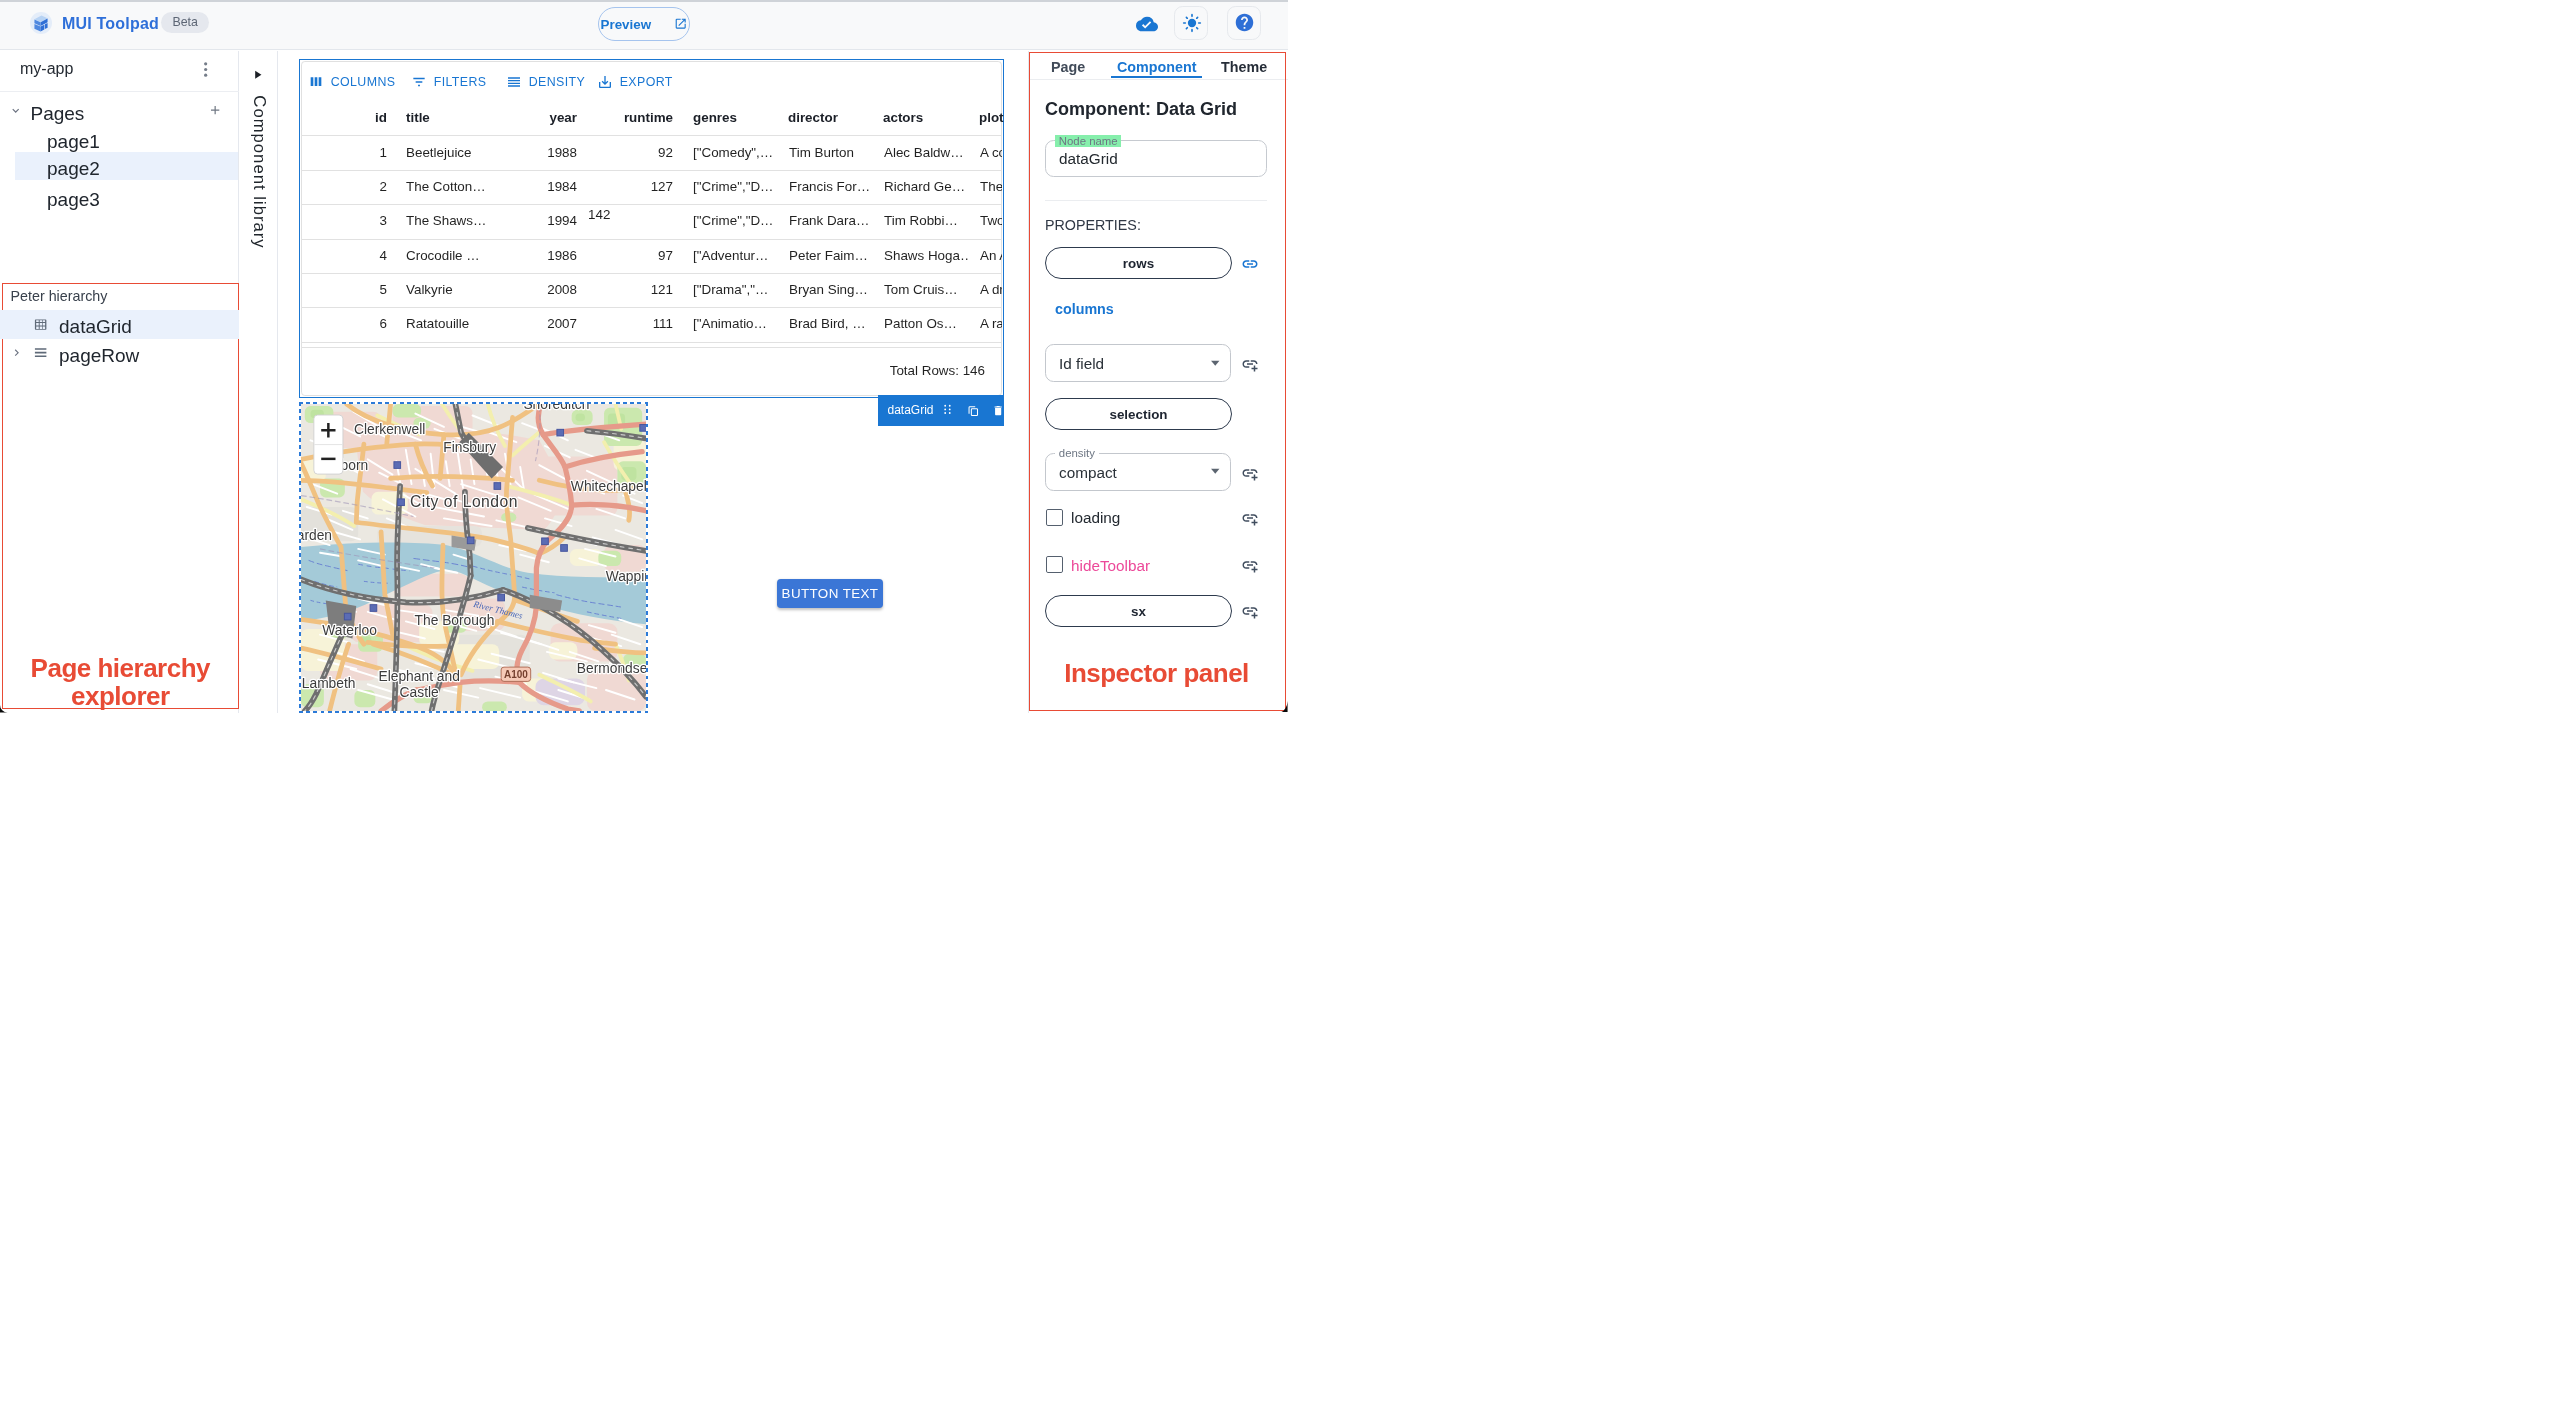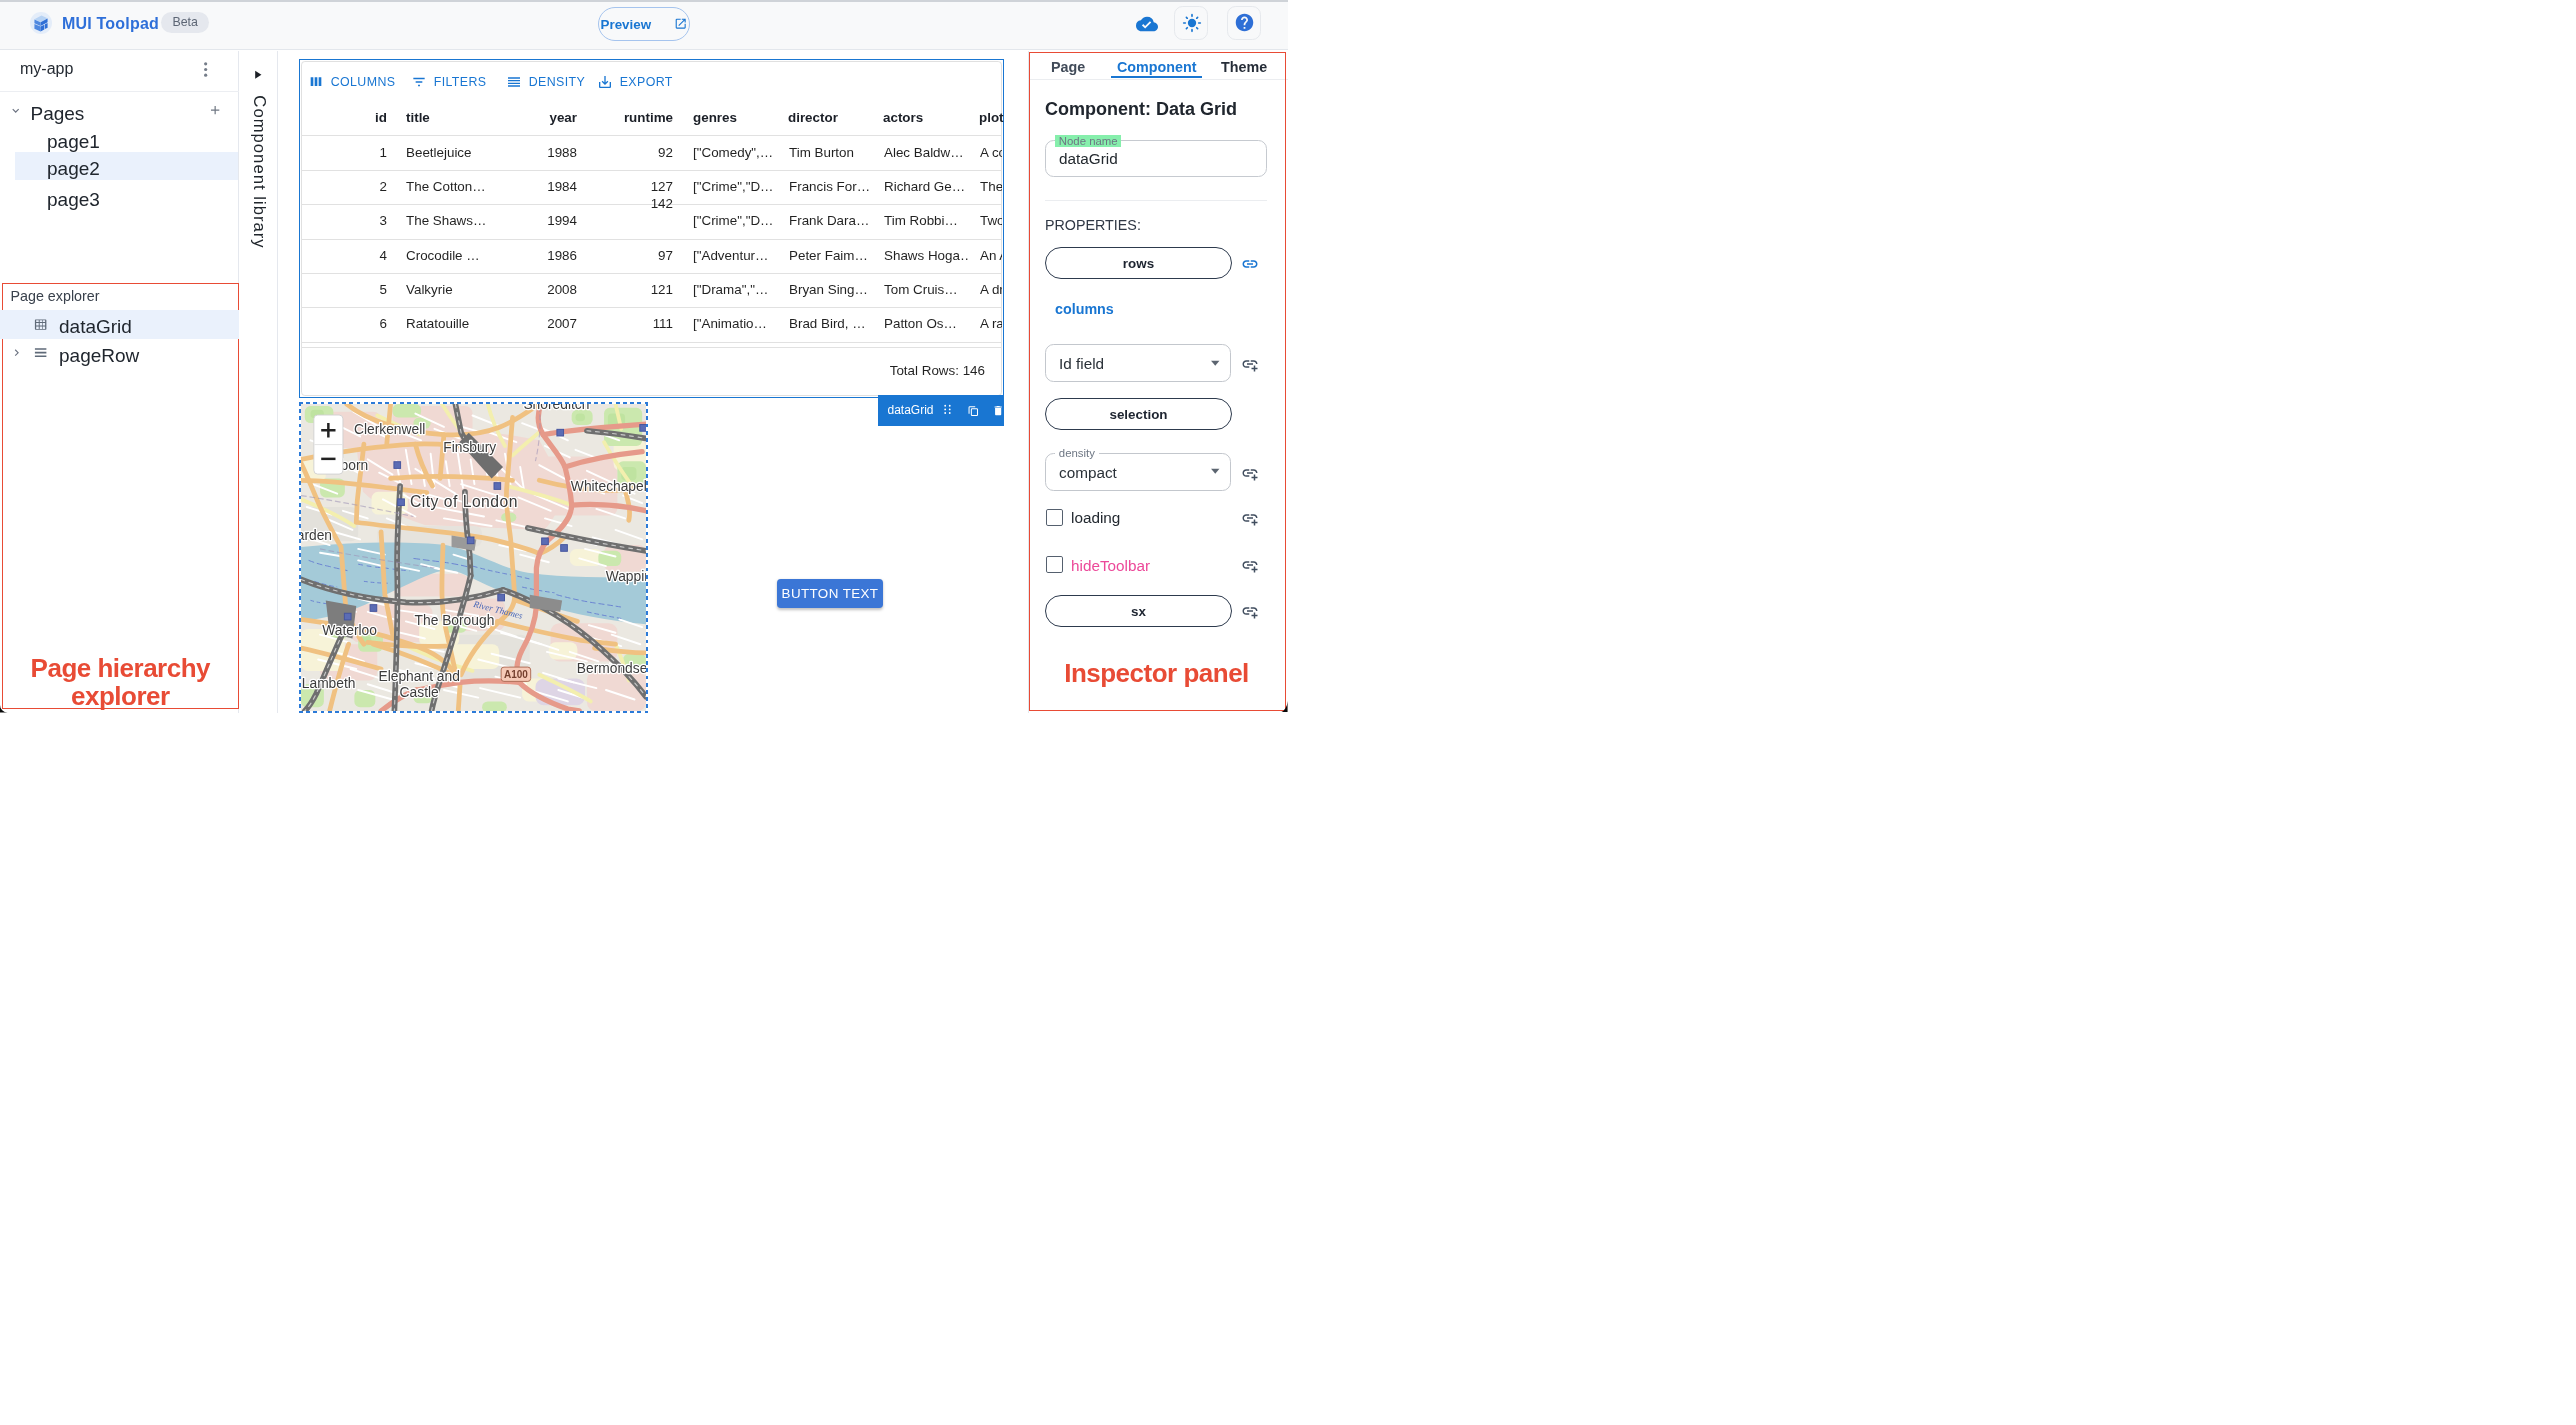--- a/index.html
+++ b/index.html
@@ -100,21 +100,21 @@
 <div class="abs treeLabel" style="left:30.5px;top:103px">Pages</div>
 <svg class="abs" style="left:208px;top:103px" width="14.3" height="14.3" viewBox="0 0 24 24" fill="#6e7682">
     <path d="M19 13h-6v6h-2v-6H5v-2h6V5h2v6h6v2z"></path>
   </svg>
 <div class="abs" id="page2row"></div>
 <div class="abs treeLabel" style="left:47px;top:131px">page1</div>
 <div class="abs treeLabel" style="left:47px;top:158px">page2</div>
 <div class="abs treeLabel" style="left:47px;top:189px">page3</div>
 
 <div class="abs redbox" style="left:2.4px;top:283px;width:237px;height:426px;"></div>
-<div class="abs" style="left:10.5px;top:288px;font-size:14.3px;color:#39414c">Page explorer</div>
+<div class="abs" style="left:10.5px;top:288px;font-size:14.3px;color:#39414c">Peter hierarchy</div>
 <div class="abs" id="dgRow"></div>
 <svg class="abs" style="left:33px;top:317px" width="15.3" height="15.3" viewBox="0 0 24 24" fill="#5f6a78">
     <path d="M10 10v2h4v-2h-4zm-2 0H4v2h4v-2zm2 6h4v-2h-4v2zm6 0h4v-2h-4v2zm-6-12v2h4V4h-4zm-6 6v2h4v-2H4zm0 6h4v-2H4v2zm0-8h4V4H4v4zm12-4v2h4V4h-4z" opacity="0"></path>
     <path d="M20 4H4c-.55 0-1 .45-1 1v14c0 .55.45 1 1 1h16c.55 0 1-.45 1-1V5c0-.55-.45-1-1-1zM9 19H5v-4h4v4zm0-5.5H5v-4h4v4zM9 8H5V5h4v3zm5.5 11h-4v-4h4v4zm0-5.5h-4v-4h4v4zm0-5.5h-4V5h4v3zM19 19h-3.5v-4H19v4zm0-5.5h-3.5v-4H19v4zm0-5.5h-3.5V5H19v3z"></path>
   </svg>
 <div class="abs treeLabel" style="left:59px;top:316px">dataGrid</div>
 <svg class="abs" style="left:9.5px;top:346px" width="13.4" height="13.4" viewBox="0 0 24 24" fill="#6b7280">
     <path d="M10 6 8.59 7.41 13.17 12l-4.58 4.59L10 18l6-6z"></path>
   </svg>
 <svg class="abs" style="left:33px;top:345px" width="15.3" height="15.3" viewBox="0 0 24 24" fill="#5f6a78">
@@ -266,21 +266,21 @@
 <div class="abs cell" style="left:492px;top:179px;width:85px;text-align:right">1984</div>
 <div class="abs cell" style="left:588px;top:179px;width:85px;text-align:right">127</div>
 <div class="abs cell" style="left:693px;top:179px;width:84px">["Crime","D…</div>
 <div class="abs cell" style="left:789px;top:179px;width:84px">Francis For…</div>
 <div class="abs cell" style="left:884px;top:179px;width:84px">Richard Ge…</div>
 <div class="abs cell" style="left:980px;top:179px;width:22px">The story of the famous club</div>
 
 <div class="abs cell" style="left:301px;top:213px;width:86px;text-align:right">3</div>
 <div class="abs cell" style="left:406px;top:213px;width:81px">The Shaws…</div>
 <div class="abs cell" style="left:492px;top:213px;width:85px;text-align:right">1994</div>
-<div class="abs cell" style="left:588px;top:196px;width:85px;text-align:right">142</div>
+<div class="abs cell" style="left:588px;top:207px;width:85px;">142</div>
 <div class="abs cell" style="left:693px;top:213px;width:84px">["Crime","D…</div>
 <div class="abs cell" style="left:789px;top:213px;width:84px">Frank Dara…</div>
 <div class="abs cell" style="left:884px;top:213px;width:84px">Tim Robbi…</div>
 <div class="abs cell" style="left:980px;top:213px;width:22px">Two imprisoned men bond</div>
 
 <div class="abs cell" style="left:301px;top:248px;width:86px;text-align:right">4</div>
 <div class="abs cell" style="left:406px;top:248px;width:81px">Crocodile …</div>
 <div class="abs cell" style="left:492px;top:248px;width:85px;text-align:right">1986</div>
 <div class="abs cell" style="left:588px;top:248px;width:85px;text-align:right">97</div>
 <div class="abs cell" style="left:693px;top:248px;width:84px">["Adventur…</div>

